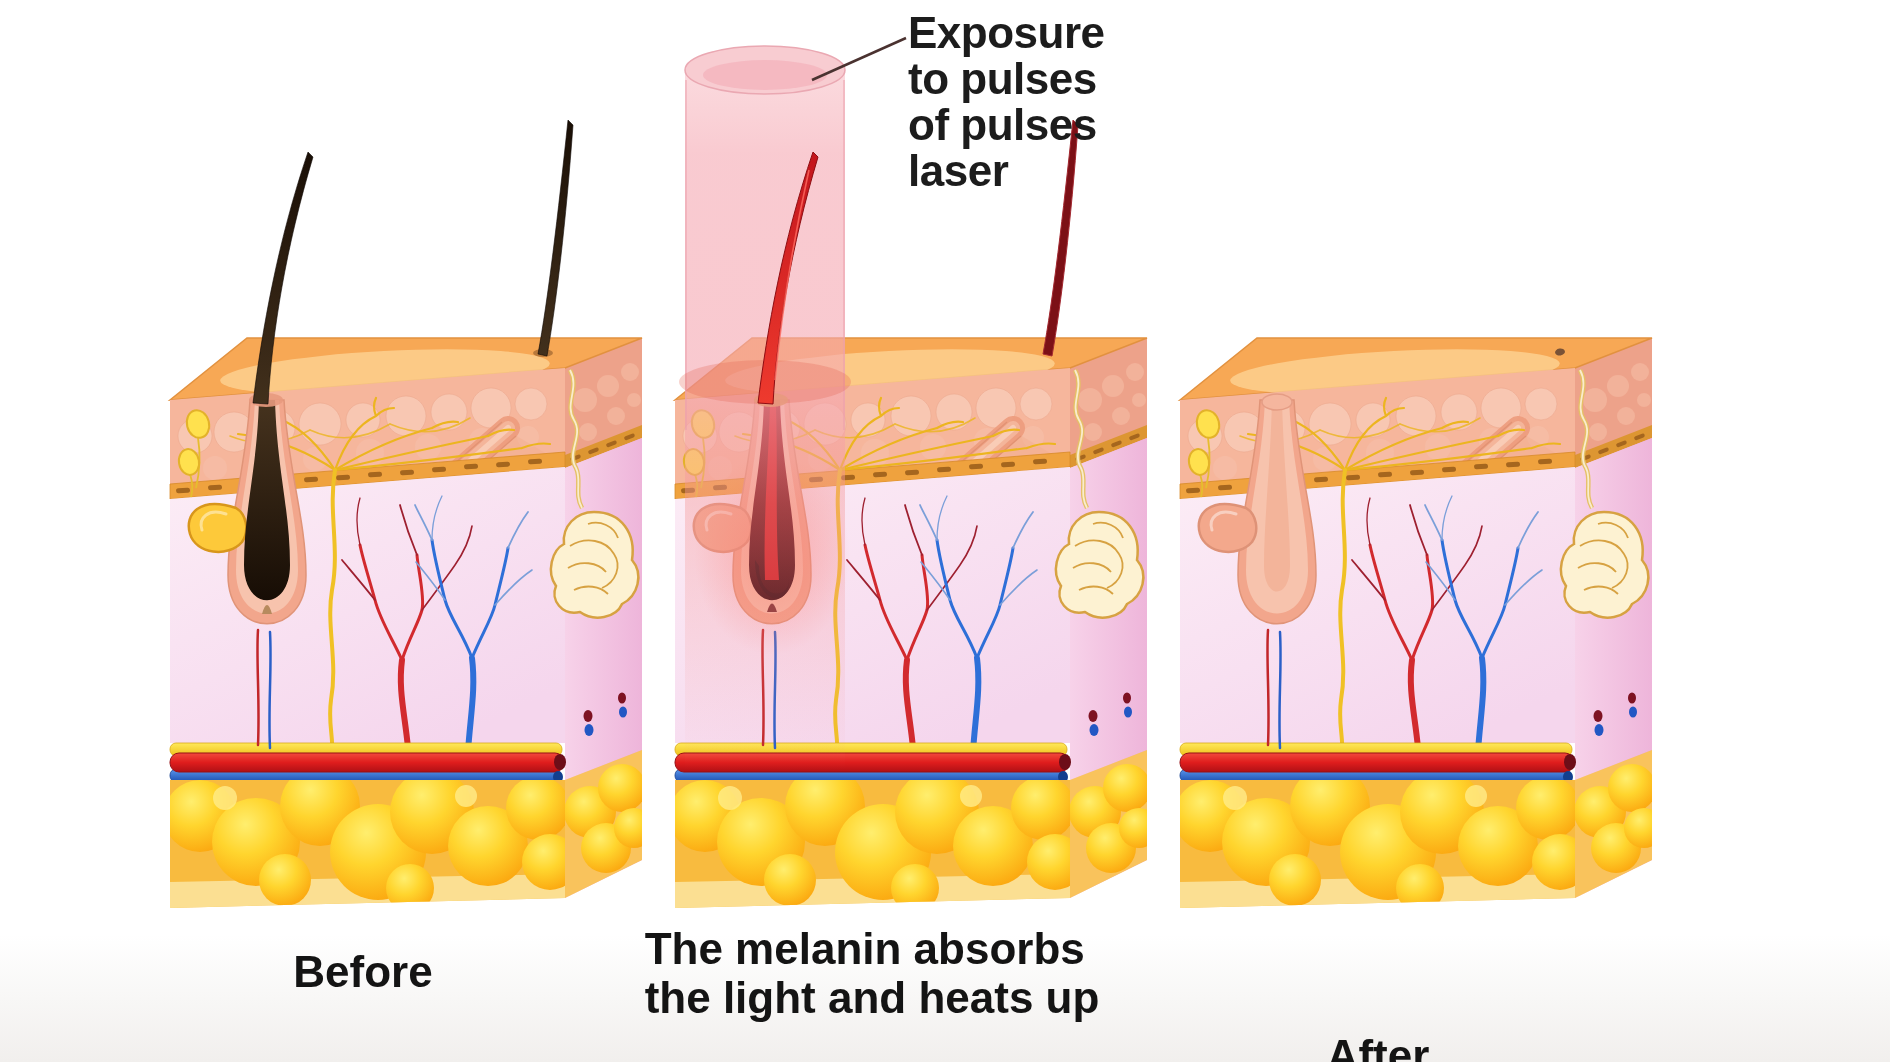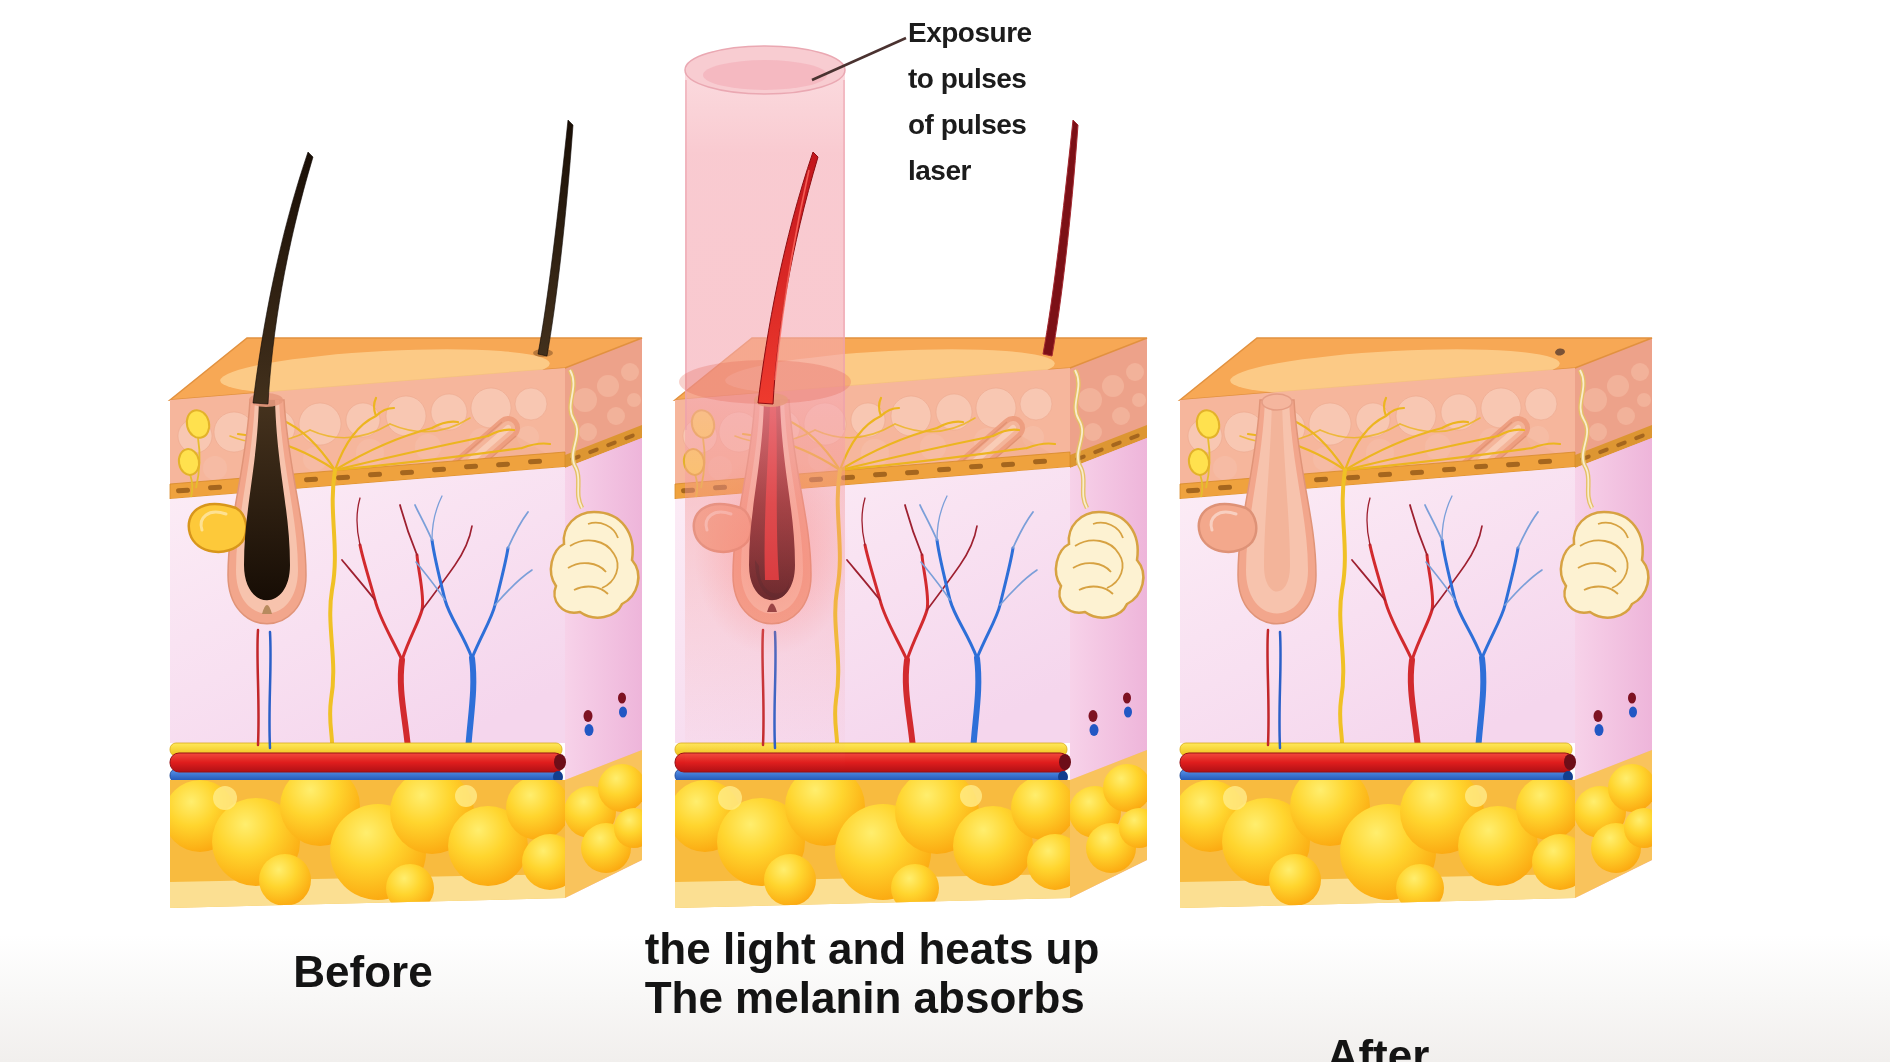--- a/index.html
+++ b/index.html
@@ -8,21 +8,21 @@
     font-family:"Liberation Sans", sans-serif;
     background:#fff;
   }
   #stage{
     position:relative;width:1890px;height:1062px;overflow:hidden;
     background:linear-gradient(180deg,#ffffff 0%,#ffffff 88%,#f1efed 100%);
   }
   #stage svg{position:absolute;left:0;top:0;}
   .annotation{
     position:absolute;left:908px;top:10px;
-    font-size:28px;line-height:46px;font-weight:600;color:#1c1c1c;
+    font-size:44px;line-height:46px;font-weight:600;color:#1c1c1c;
     letter-spacing:-0.5px;
   }
   .annotation span{display:block;}
   .caption{
     position:absolute;transform:translateX(-50%);
     font-size:44px;line-height:49px;font-weight:700;color:#141414;
     text-align:left;white-space:nowrap;
   }
   #cap-before{left:363px;top:947px;}
   #cap-middle{left:872px;top:924px;}
@@ -353,17 +353,17 @@
 
 <div class="annotation">
   <span>Exposure</span>
   <span>to pulses</span>
   <span>of pulses</span>
   <span>laser</span>
 </div>
 
 <div id="cap-before" class="caption">Before</div>
 <div id="cap-middle" class="caption">
+  <span style="display:block">The melanin absorbs</span>
   <span style="display:block">the light and heats up</span>
-  <span style="display:block">The melanin absorbs</span>
 </div>
 <div id="cap-after" class="caption">After</div>
 </div>
 
 </body></html>

